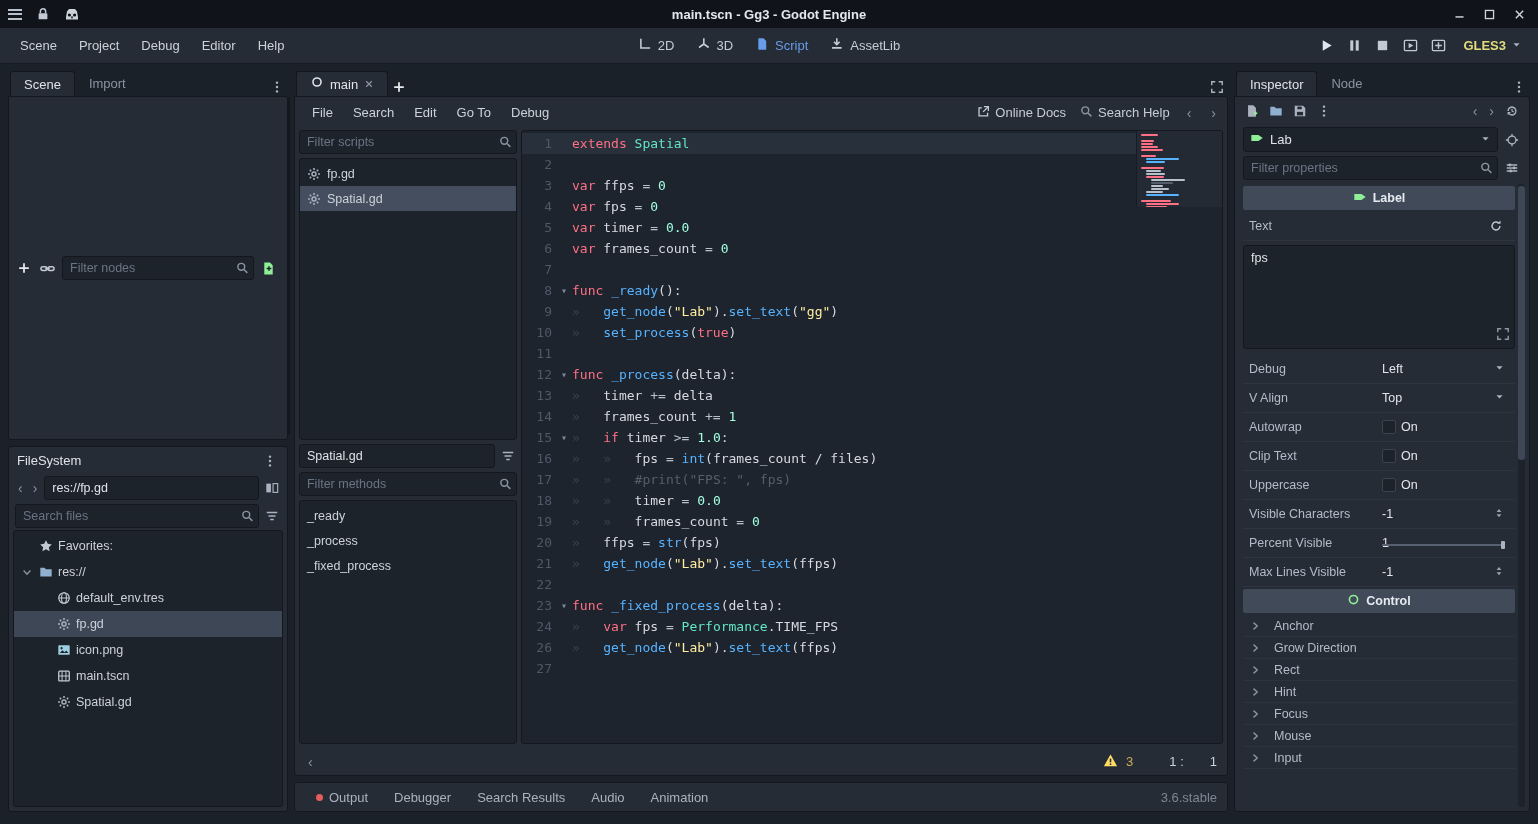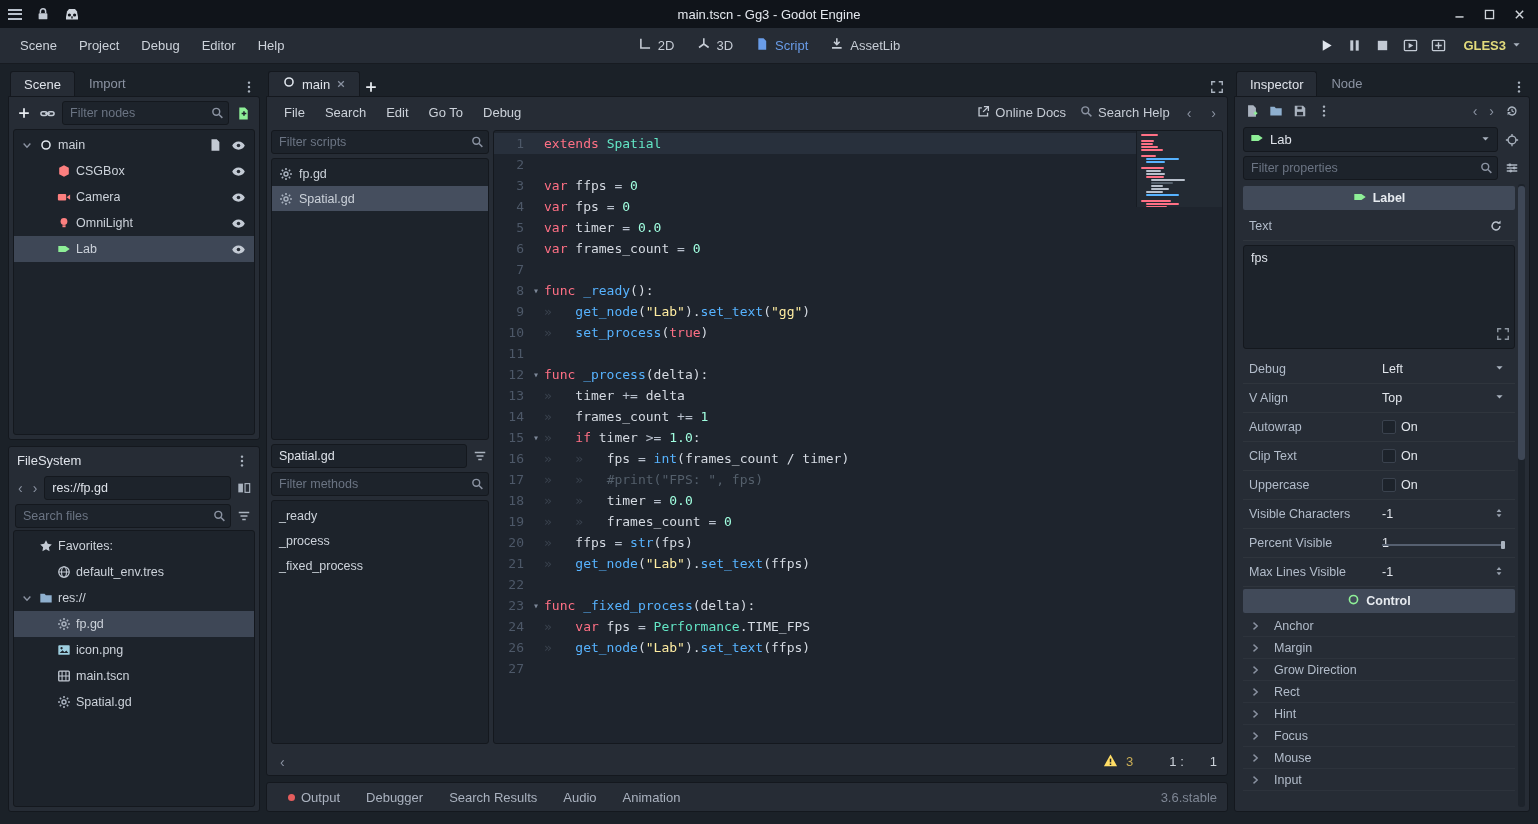--- a/index.html
+++ b/index.html
@@ -3,21 +3,21 @@
 <meta charset="utf-8">
 <style>
   *{margin:0;padding:0;box-sizing:border-box;cursor:default;user-select:none}
   html,body{width:1538px;height:824px;overflow:hidden;background:#12161c;
     font-family:"Liberation Sans",sans-serif;font-size:13px;color:#cdd3db}
   .app{width:1538px;height:824px;display:flex;flex-direction:column;background:#12161c}
 
   
   .titlebar{height:28px;background:#10141a;display:flex;align-items:center;padding:0 6px;flex:0 0 auto}
   .tb-left{display:flex;align-items:center;gap:10px;width:220px}
-  .tb-title{flex:1;text-align:center;color:#e4e8ee;font-weight:normal;font-size:13px}
+  .tb-title{flex:1;text-align:center;color:#e4e8ee;font-weight:bold;font-size:13px}
   .tb-right{display:flex;align-items:center;gap:4px;width:220px;justify-content:flex-end}
   .winbtn{width:26px;height:20px;display:flex;align-items:center;justify-content:center;border-radius:2px}
   .hamburger{display:inline-block;width:14px}
   .hamburger i{display:block;height:2px;background:#b9c1cc;margin:2.5px 0}
 
   
   .menubar{height:36px;background:#262c35;display:flex;align-items:center;position:relative;
     padding:0 10px;flex:0 0 auto;border-bottom:1px solid #171b21}
   .menus{display:flex;gap:2px}
   .menu-item{padding:4px 10px;border-radius:3px;color:#ccd2da}
@@ -269,21 +269,21 @@
             </span>
             <span class="spacer"></span>
             <span class="icon-btn">
               <svg width="14" height="14" viewBox="0 0 16 16">
                 <circle cx="8" cy="3" r="1.4" fill="#aab3bf"></circle>
                 <circle cx="8" cy="8" r="1.4" fill="#aab3bf"></circle>
                 <circle cx="8" cy="13" r="1.4" fill="#aab3bf"></circle>
               </svg>
             </span>
           </div>
-        <div class="panel" style="flex:1;display:flex;flex-direction:column;min-height:0;border-radius:0 3px 3px 3px">
+        <div class="panel" style="flex:1;display:flex;flex-direction:row;min-height:0;border-radius:0 3px 3px 3px">
           <div class="dock-toolbar">
             <span class="icon-btn" id="ic-addnode">
                 <svg width="14" height="14" viewBox="0 0 16 16">
                   <path d="M8 2.5v11M2.5 8h11" stroke="#e8ecf1" stroke-width="2"></path>
                 </svg>
               </span>
             <span class="icon-btn" id="ic-link">
                 <svg width="15" height="15" viewBox="0 0 16 16">
                   <g fill="none" stroke="#c3cad4" stroke-width="1.6">
                     <rect x="1" y="6" width="6.5" height="4" rx="2"></rect>
@@ -448,43 +448,43 @@
         <div class="tree" id="fs-tree">
             <div class="tree-row" style="padding-left:6px">
               <span class="caret-cell"></span>
               <span style="display:flex">
                 <svg width="14" height="14" viewBox="0 0 16 16">
                   <path d="M8 1.3l2.05 4.2 4.6.65-3.35 3.2.8 4.55L8 11.75 3.9 13.9l.8-4.55L1.35 6.15l4.6-.65z" fill="#c3cad4"></path>
                 </svg>
               </span>
               <span class="lbl">Favorites:</span>
             </div>
+            <div class="tree-row" style="padding-left:6px">
+              <span class="caret-cell">
+                <svg width="12" height="12" viewBox="0 0 16 16">
+                  <path d="M3.5 6L8 11l4.5-5" fill="none" stroke="#8b93a2" stroke-width="1.8"></path>
+                </svg>
+              </span>
+              <span style="display:flex">
+                <svg width="14" height="14" viewBox="0 0 16 16">
+                  <path d="M1.5 3h4.8l1.6 1.8h6.6v8.2H1.5z" fill="#8fb0cf"></path>
+                </svg>
+              </span>
+              <span class="lbl">res://</span>
+            </div>
             <div class="tree-row" style="padding-left:24px">
               <span class="caret-cell"></span>
               <span style="display:flex">
                 <svg width="14" height="14" viewBox="0 0 16 16">
                   <circle cx="8" cy="8" r="6" fill="none" stroke="#c3cad4" stroke-width="1.4"></circle>
                   <ellipse cx="8" cy="8" rx="2.8" ry="6" fill="none" stroke="#c3cad4" stroke-width="1.2"></ellipse>
                   <path d="M2 8h12" stroke="#c3cad4" stroke-width="1.2"></path>
                 </svg>
               </span>
               <span class="lbl">default_env.tres</span>
-            </div>
-            <div class="tree-row" style="padding-left:6px">
-              <span class="caret-cell">
-                <svg width="12" height="12" viewBox="0 0 16 16">
-                  <path d="M3.5 6L8 11l4.5-5" fill="none" stroke="#8b93a2" stroke-width="1.8"></path>
-                </svg>
-              </span>
-              <span style="display:flex">
-                <svg width="14" height="14" viewBox="0 0 16 16">
-                  <path d="M1.5 3h4.8l1.6 1.8h6.6v8.2H1.5z" fill="#8fb0cf"></path>
-                </svg>
-              </span>
-              <span class="lbl">res://</span>
             </div>
             <div class="tree-row selected" style="padding-left:24px">
               <span class="caret-cell"></span>
               <span style="display:flex">
                 <svg width="14" height="14" viewBox="0 0 16 16">
                   <circle cx="8" cy="8" r="2.3" fill="none" stroke="#a9b2bf" stroke-width="1.6"></circle>
                   <g stroke="#a9b2bf" stroke-width="1.8">
                     <path d="M8 1.2v2.2M8 12.6v2.2M1.2 8h2.2M12.6 8h2.2M3.2 3.2l1.6 1.6M11.2 11.2l1.6 1.6M3.2 12.8l1.6-1.6M11.2 4.8l1.6-1.6"></path>
                   </g>
                 </svg>
@@ -660,21 +660,21 @@
                 <div class="code-line"><span class="gut-num">6</span><span class="gut-fold"></span><span class="code-text"><span class="tok-k">var</span><span class="tok-w"> frames_count </span><span class="tok-o">=</span><span class="tok-w"> </span><span class="tok-n">0</span></span></div>
                 <div class="code-line"><span class="gut-num">7</span><span class="gut-fold"></span><span class="code-text"></span></div>
                 <div class="code-line"><span class="gut-num">8</span><span class="gut-fold">▾</span><span class="code-text"><span class="tok-k">func</span><span class="tok-w"> </span><span class="tok-f">_ready</span><span class="tok-w">():</span></span></div>
                 <div class="code-line"><span class="gut-num">9</span><span class="gut-fold"></span><span class="code-text"><span class="tok-d">»   </span><span class="tok-f">get_node</span><span class="tok-w">(</span><span class="tok-s">"Lab"</span><span class="tok-w">).</span><span class="tok-f">set_text</span><span class="tok-w">(</span><span class="tok-s">"gg"</span><span class="tok-w">)</span></span></div>
                 <div class="code-line"><span class="gut-num">10</span><span class="gut-fold"></span><span class="code-text"><span class="tok-d">»   </span><span class="tok-f">set_process</span><span class="tok-w">(</span><span class="tok-k">true</span><span class="tok-w">)</span></span></div>
                 <div class="code-line"><span class="gut-num">11</span><span class="gut-fold"></span><span class="code-text"></span></div>
                 <div class="code-line"><span class="gut-num">12</span><span class="gut-fold">▾</span><span class="code-text"><span class="tok-k">func</span><span class="tok-w"> </span><span class="tok-f">_process</span><span class="tok-w">(delta):</span></span></div>
                 <div class="code-line"><span class="gut-num">13</span><span class="gut-fold"></span><span class="code-text"><span class="tok-d">»   </span><span class="tok-w">timer </span><span class="tok-o">+=</span><span class="tok-w"> delta</span></span></div>
                 <div class="code-line"><span class="gut-num">14</span><span class="gut-fold"></span><span class="code-text"><span class="tok-d">»   </span><span class="tok-w">frames_count </span><span class="tok-o">+=</span><span class="tok-w"> </span><span class="tok-n">1</span></span></div>
                 <div class="code-line"><span class="gut-num">15</span><span class="gut-fold">▾</span><span class="code-text"><span class="tok-d">»   </span><span class="tok-k">if</span><span class="tok-w"> timer </span><span class="tok-o">&gt;=</span><span class="tok-w"> </span><span class="tok-n">1.0</span><span class="tok-w">:</span></span></div>
-                <div class="code-line"><span class="gut-num">16</span><span class="gut-fold"></span><span class="code-text"><span class="tok-d">»   </span><span class="tok-d">»   </span><span class="tok-w">fps </span><span class="tok-o">=</span><span class="tok-w"> </span><span class="tok-f">int</span><span class="tok-w">(frames_count / timer)</span></span></div>
+                <div class="code-line"><span class="gut-num">16</span><span class="gut-fold"></span><span class="code-text"><span class="tok-d">»   </span><span class="tok-d">»   </span><span class="tok-w">fps </span><span class="tok-o">=</span><span class="tok-w"> </span><span class="tok-f">int</span><span class="tok-w">(frames_count / files)</span></span></div>
                 <div class="code-line"><span class="gut-num">17</span><span class="gut-fold"></span><span class="code-text"><span class="tok-d">»   </span><span class="tok-d">»   </span><span class="tok-c">#print("FPS: ", fps)</span></span></div>
                 <div class="code-line"><span class="gut-num">18</span><span class="gut-fold"></span><span class="code-text"><span class="tok-d">»   </span><span class="tok-d">»   </span><span class="tok-w">timer </span><span class="tok-o">=</span><span class="tok-w"> </span><span class="tok-n">0.0</span></span></div>
                 <div class="code-line"><span class="gut-num">19</span><span class="gut-fold"></span><span class="code-text"><span class="tok-d">»   </span><span class="tok-d">»   </span><span class="tok-w">frames_count </span><span class="tok-o">=</span><span class="tok-w"> </span><span class="tok-n">0</span></span></div>
                 <div class="code-line"><span class="gut-num">20</span><span class="gut-fold"></span><span class="code-text"><span class="tok-d">»   </span><span class="tok-w">ffps </span><span class="tok-o">=</span><span class="tok-w"> </span><span class="tok-f">str</span><span class="tok-w">(fps)</span></span></div>
                 <div class="code-line"><span class="gut-num">21</span><span class="gut-fold"></span><span class="code-text"><span class="tok-d">»   </span><span class="tok-f">get_node</span><span class="tok-w">(</span><span class="tok-s">"Lab"</span><span class="tok-w">).</span><span class="tok-f">set_text</span><span class="tok-w">(ffps)</span></span></div>
                 <div class="code-line"><span class="gut-num">22</span><span class="gut-fold"></span><span class="code-text"></span></div>
                 <div class="code-line"><span class="gut-num">23</span><span class="gut-fold">▾</span><span class="code-text"><span class="tok-k">func</span><span class="tok-w"> </span><span class="tok-f">_fixed_process</span><span class="tok-w">(delta):</span></span></div>
                 <div class="code-line"><span class="gut-num">24</span><span class="gut-fold"></span><span class="code-text"><span class="tok-d">»   </span><span class="tok-k">var</span><span class="tok-w"> fps </span><span class="tok-o">=</span><span class="tok-w"> </span><span class="tok-t">Performance</span><span class="tok-w">.TIME_FPS</span></span></div>
                 <div class="code-line"><span class="gut-num">26</span><span class="gut-fold"></span><span class="code-text"><span class="tok-d">»   </span><span class="tok-f">get_node</span><span class="tok-w">(</span><span class="tok-s">"Lab"</span><span class="tok-w">).</span><span class="tok-f">set_text</span><span class="tok-w">(ffps)</span></span></div>
                 <div class="code-line"><span class="gut-num">27</span><span class="gut-fold"></span><span class="code-text"></span></div>
@@ -962,28 +962,20 @@
                   </svg>
                 </span>
                 <span>Anchor</span>
               </div>
               <div class="group-row">
                 <span style="display:flex">
                   <svg width="12" height="12" viewBox="0 0 16 16">
                     <path d="M6 3.5L11 8l-5 4.5" fill="none" stroke="#8b93a2" stroke-width="1.8"></path>
                   </svg>
                 </span>
-                <span>Margin</span>
-              </div>
-              <div class="group-row">
-                <span style="display:flex">
-                  <svg width="12" height="12" viewBox="0 0 16 16">
-                    <path d="M6 3.5L11 8l-5 4.5" fill="none" stroke="#8b93a2" stroke-width="1.8"></path>
-                  </svg>
-                </span>
                 <span>Grow Direction</span>
               </div>
               <div class="group-row">
                 <span style="display:flex">
                   <svg width="12" height="12" viewBox="0 0 16 16">
                     <path d="M6 3.5L11 8l-5 4.5" fill="none" stroke="#8b93a2" stroke-width="1.8"></path>
                   </svg>
                 </span>
                 <span>Rect</span>
               </div>

